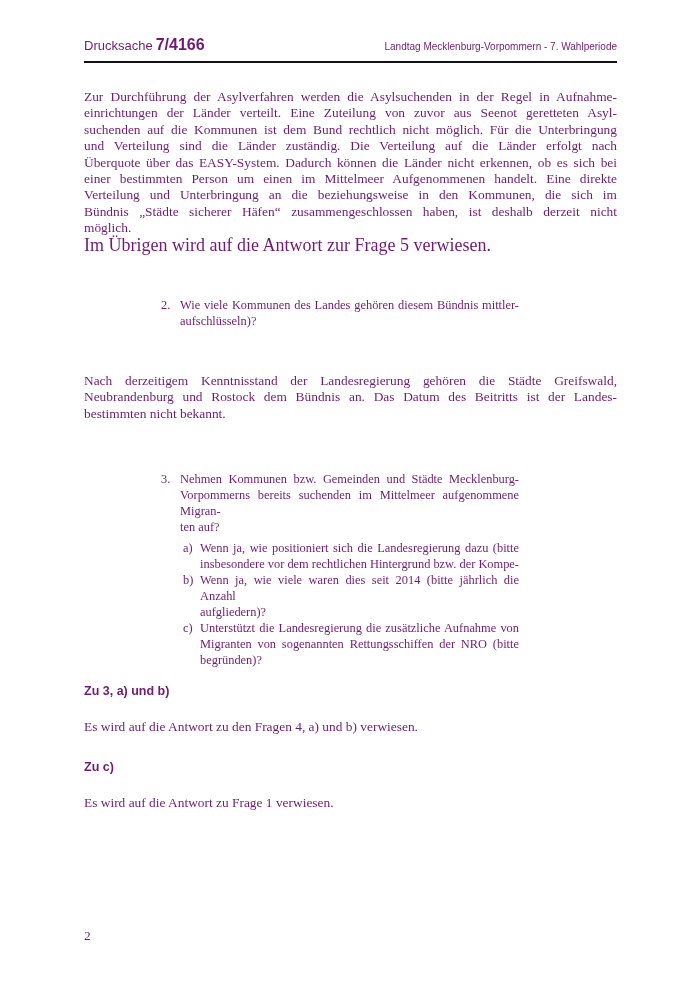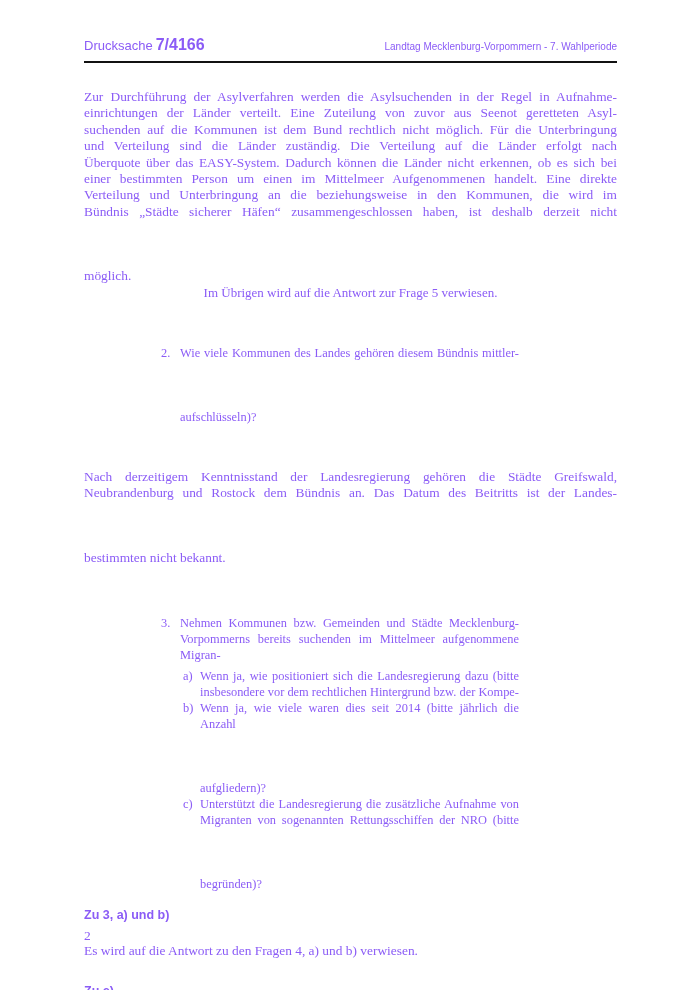--- a/index.html
+++ b/index.html
@@ -2,21 +2,21 @@
 <html lang="de"><head>
 <meta charset="utf-8">
 <style>
   html, body { margin: 0; padding: 0; background: #ffffff; }
   .page {
     position: relative;
     width: 700px;
     height: 990px;
     margin: 0 auto;
     background: #ffffff;
-    color: #8b5cf6;
+    color: #701a75;
     font-family: "Liberation Serif", serif;
     box-sizing: border-box;
     padding: 0 83px 0 84px;
     overflow: hidden;
   }
   
   .hdr {
     display: flex;
     justify-content: space-between;
     align-items: baseline;
@@ -25,22 +25,22 @@
   }
   .hdr-type { font-size: 13px; }
   .hdr-num  { font-size: 16px; font-weight: bold; margin-left: 3px; }
   .hdr-right { font-size: 10px; }
   .hrule { height: 2px; background: #111111; margin-top: 7px; }
 
   
   .para { font-size: 13.4px; line-height: 16.4px; }
   .p1   { margin-top: 26px; }
   .jline { text-align: justify; text-align-last: justify; text-justify: inter-word; }
-  .jlast { text-align-last: left; margin-top: 48px; }
-  .para-line { font-size: 13px; line-height: 16.4px; text-align: center; }
+  .jlast { text-align-last: left; }
+  .para-line { font-size: 18px; line-height: 16.4px; }
 
   
   .qblock {
     display: flex;
     margin-left: 77px;
     width: 358px;
     font-size: 12.4px;
     line-height: 16px;
   }
   .q2 { margin-top: 44px; }
@@ -99,21 +99,21 @@
 
   <div class="hrule"></div>
 
   <section class="para p1">
       <div class="jline">Zur Durchführung der Asylverfahren werden die Asylsuchenden in der Regel in Aufnahme-</div>
       <div class="jline">einrichtungen der Länder verteilt. Eine Zuteilung von zuvor aus Seenot geretteten Asyl-</div>
       <div class="jline">suchenden auf die Kommunen ist dem Bund rechtlich nicht möglich. Für die Unterbringung</div>
       <div class="jline">und Verteilung sind die Länder zuständig. Die Verteilung auf die Länder erfolgt nach</div>
       <div class="jline">Überquote über das EASY-System. Dadurch können die Länder nicht erkennen, ob es sich bei</div>
       <div class="jline">einer bestimmten Person um einen im Mittelmeer Aufgenommenen handelt. Eine direkte</div>
-      <div class="jline">Verteilung und Unterbringung an die beziehungsweise in den Kommunen, die wird im</div>
+      <div class="jline">Verteilung und Unterbringung an die beziehungsweise in den Kommunen, die sich im</div>
       <div class="jline">Bündnis „Städte sicherer Häfen“ zusammengeschlossen haben, ist deshalb derzeit nicht</div>
       <div class="jline jlast">möglich.</div>
     </section>
   <div class="para-line">Im Übrigen wird auf die Antwort zur Frage 5 verwiesen.</div>
 
   <section class="qblock q2">
     <div class="qnum">2.</div>
     <div class="qlines">
         <div class="jline">Wie viele Kommunen des Landes gehören diesem Bündnis mittler-</div>
         <div class="jline jlast">aufschlüsseln)?</div>
@@ -124,20 +124,21 @@
       <div class="jline">Nach derzeitigem Kenntnisstand der Landesregierung gehören die Städte Greifswald,</div>
       <div class="jline">Neubrandenburg und Rostock dem Bündnis an. Das Datum des Beitritts ist der Landes-</div>
       <div class="jline jlast">bestimmten nicht bekannt.</div>
     </section>
 
   <section class="qblock q3">
     <div class="qnum">3.</div>
     <div class="qlines">
         <div class="jline">Nehmen Kommunen bzw. Gemeinden und Städte Mecklenburg-</div>
         <div class="jline">Vorpommerns bereits suchenden im Mittelmeer aufgenommene Migran-</div>
+        <div class="jline jlast">ten auf?</div>
       </div>
   </section>
 
   <section class="subblock sub-a">
     <div class="subletter">a)</div>
     <div class="qlines">
         <div class="jline">Wenn ja, wie positioniert sich die Landesregierung dazu (bitte</div>
         <div class="jline">insbesondere vor dem rechtlichen Hintergrund bzw. der Kompe-</div>
       </div>
   </section>

